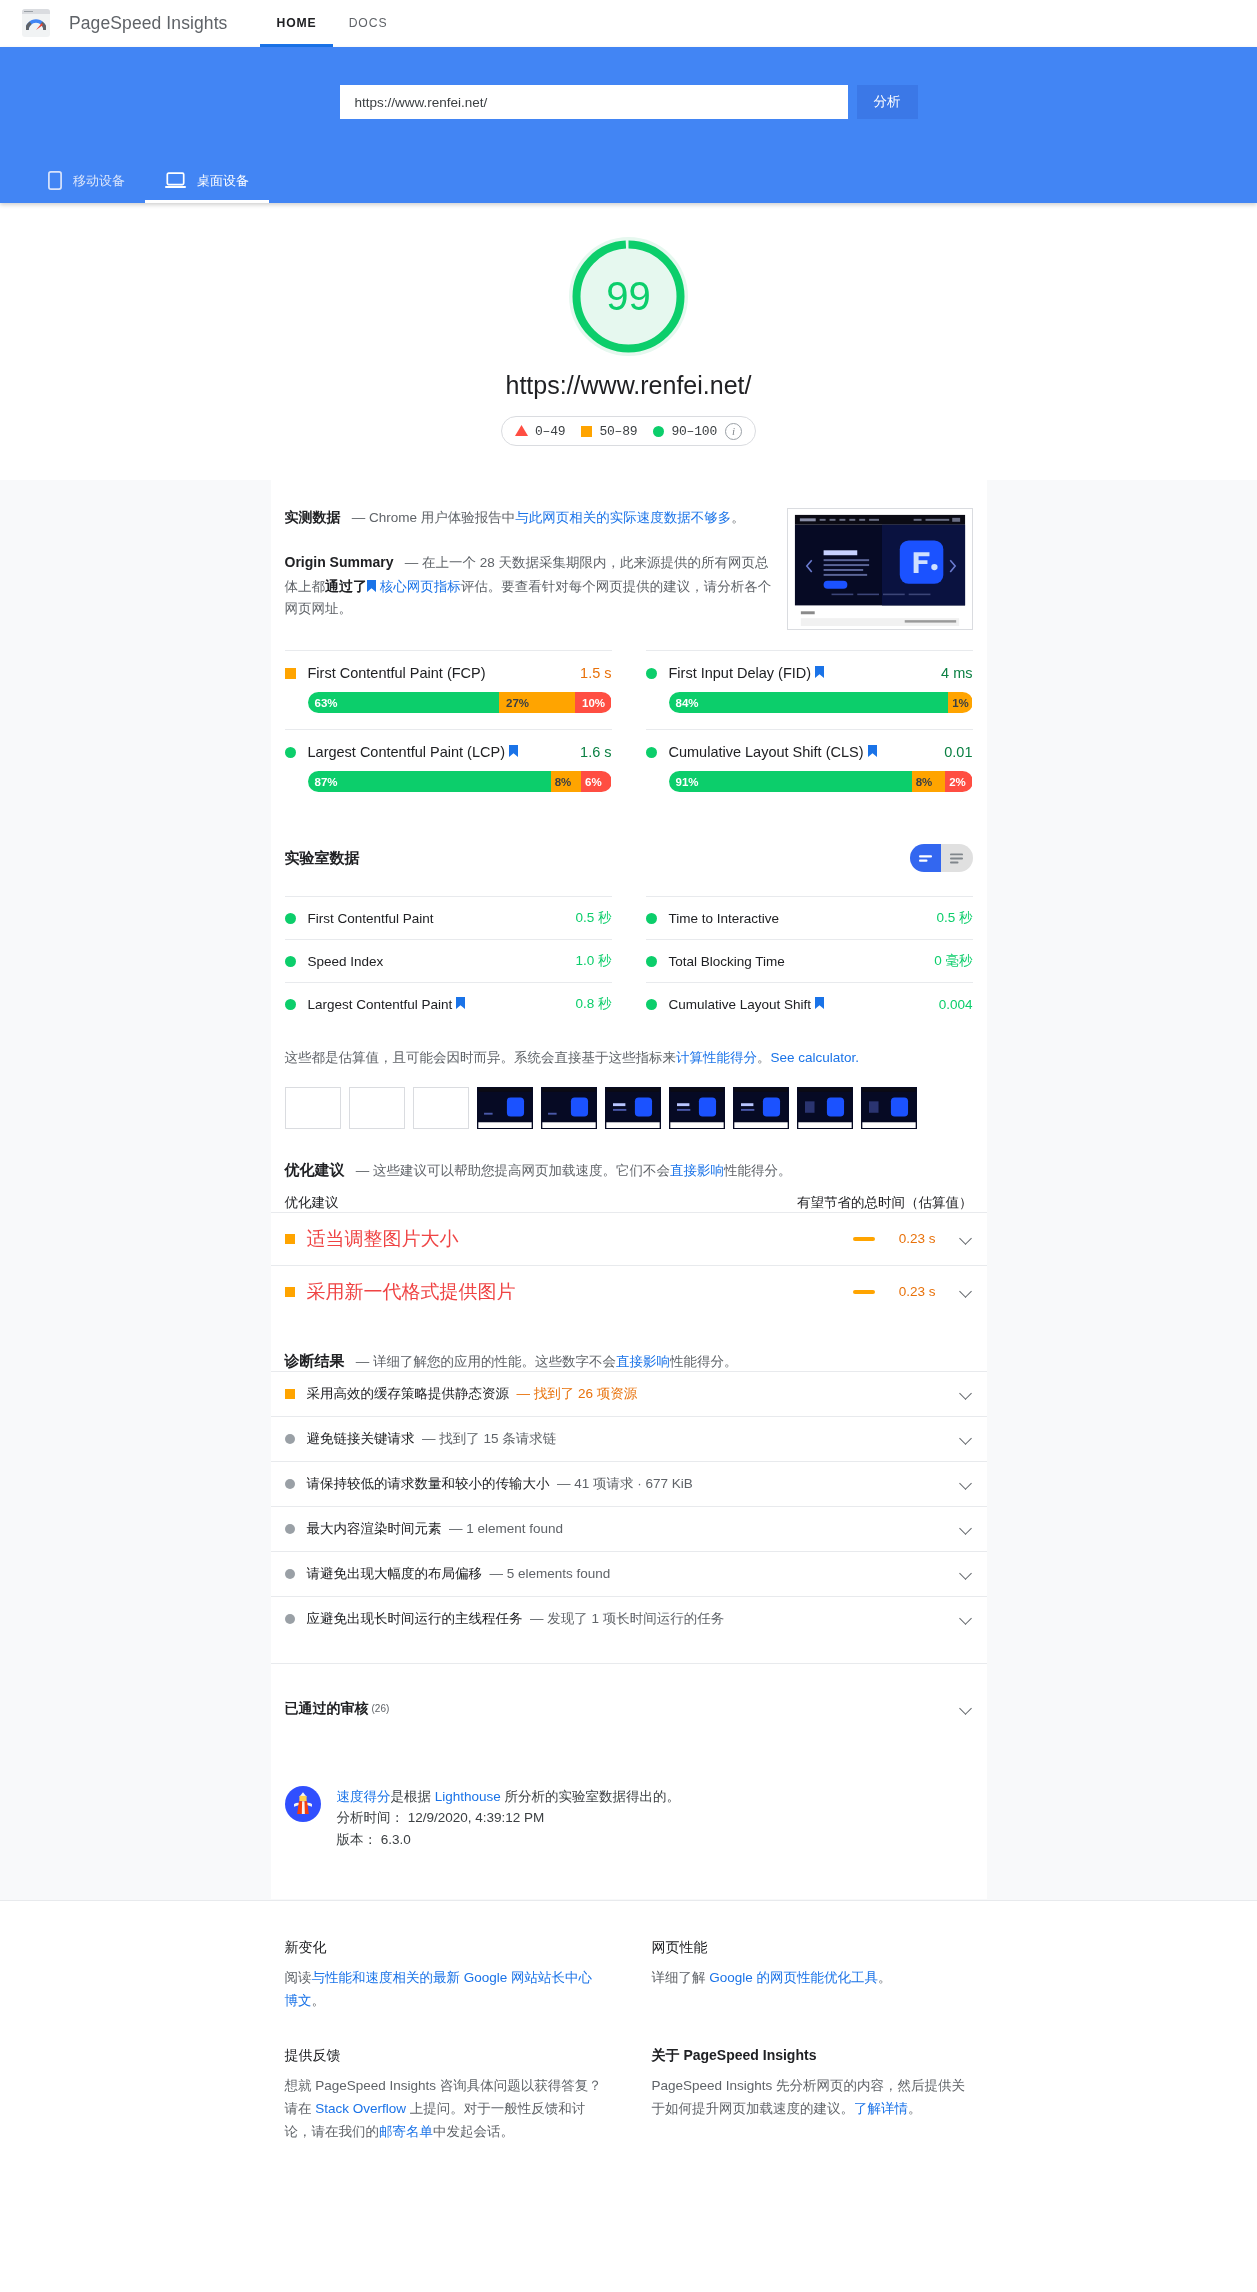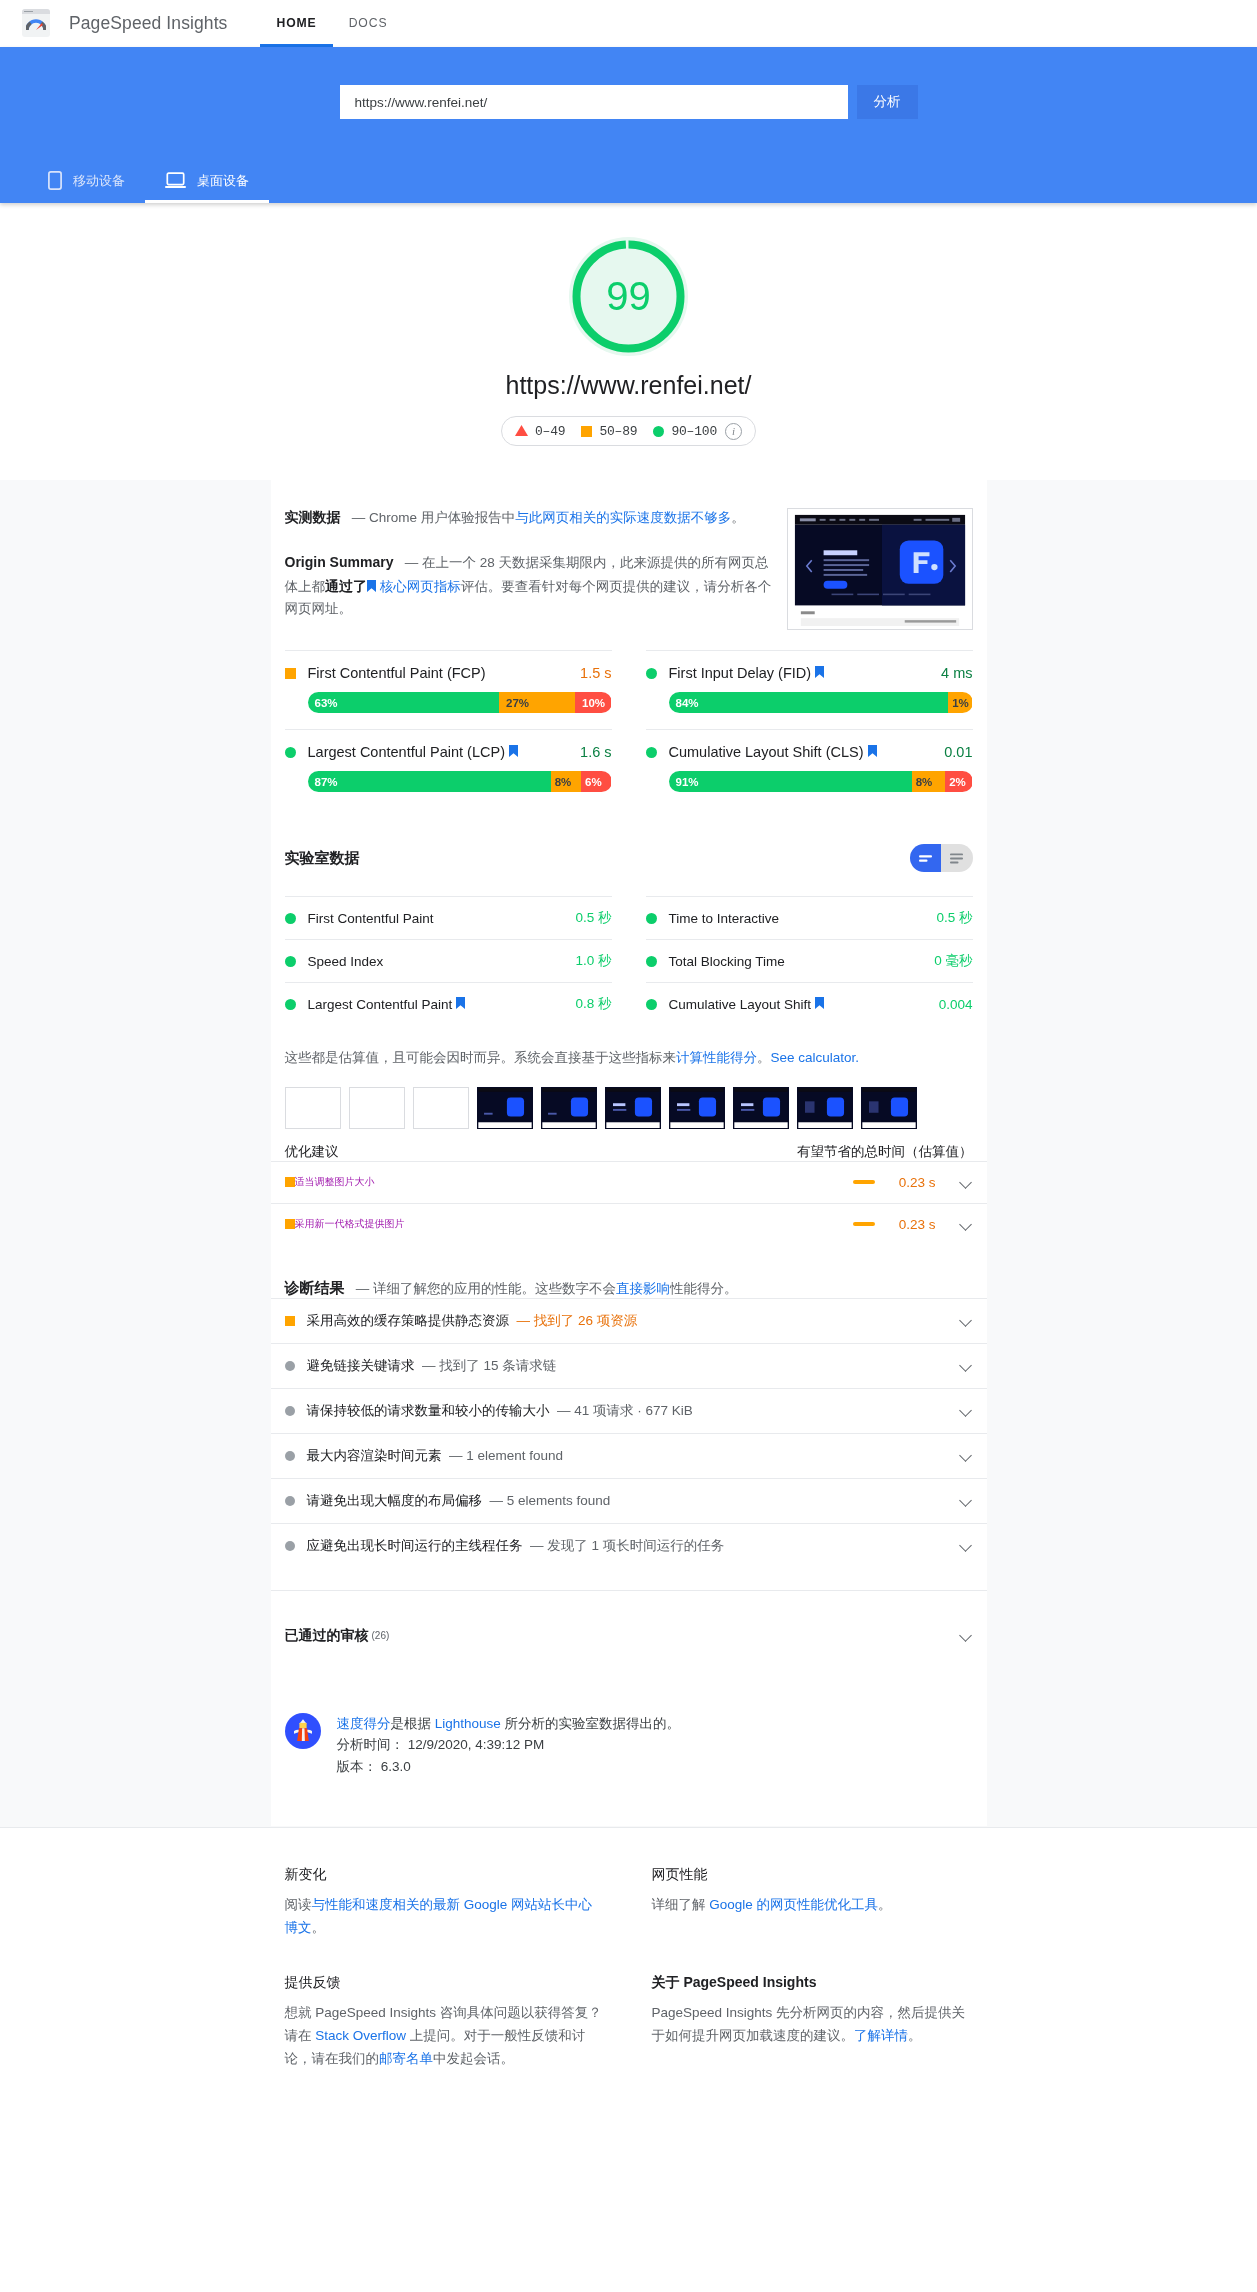--- a/index.html
+++ b/index.html
@@ -321,21 +321,21 @@
   }
   .opp-colhdr .r { margin-left: auto; }
   .opp-row {
     display: flex; align-items: center;
     border-top: 1px solid #e8eaed;
     padding: 13px 14px;
     margin: 0 0;
     cursor: pointer;
   }
   .opp-row:first-of-type { margin-top: 10px; }
-  .opp-label { font-size: 10px; color: #a21caf; }
+  .opp-label { font-size: 19px; color: #ef4444; margin-left: 12px; }
   .opp-right { margin-left: auto; display: flex; align-items: center; gap: 24px; }
   .opp-spark { width: 22px; height: 4px; background: #ffa400; border-radius: 2px; }
   .opp-time { font-size: 13.5px; color: #e8710a; }
   .chev {
     width: 13px; height: 13px;
     position: relative;
     flex: 0 0 auto;
   }
   .chev::after {
     content: "";
@@ -715,20 +715,25 @@
           </svg></div>
     <div class="frame dark"><svg width="100%" height="100%" viewBox="0 0 56 42">
             <rect width="56" height="42" fill="#060a24"></rect>
             <rect y="0" width="56" height="4" fill="#0b0b14"></rect>
             <rect x="30" y="10" width="18" height="20" rx="4" fill="#1b52ff"></rect>
             <rect x="7" y="14" width="10" height="12" fill="#2a3470"></rect>
             <rect y="36" width="56" height="6" fill="#fff"></rect>
           </svg></div>
   </div>
 
+  <div class="opp-head">
+    <b class="sec-title">优化建议</b>
+    <span class="dim">&nbsp;&nbsp;<span>—</span>
+    <span>这些建议可以帮助您提高网页加载速度。它们不会</span><a class="lnk" href="#">直接影响</a><span>性能得分。</span></span>
+  </div>
   <div class="opp-colhdr">
     <span>优化建议</span>
     <span class="r">有望节省的总时间（估算值）</span>
   </div>
   <div class="opp-row">
     <span class="d-sq"></span>
     <span class="opp-label">适当调整图片大小</span>
     <span class="opp-right">
       <span class="opp-spark"></span>
       <span class="opp-time">0.23 s</span>

